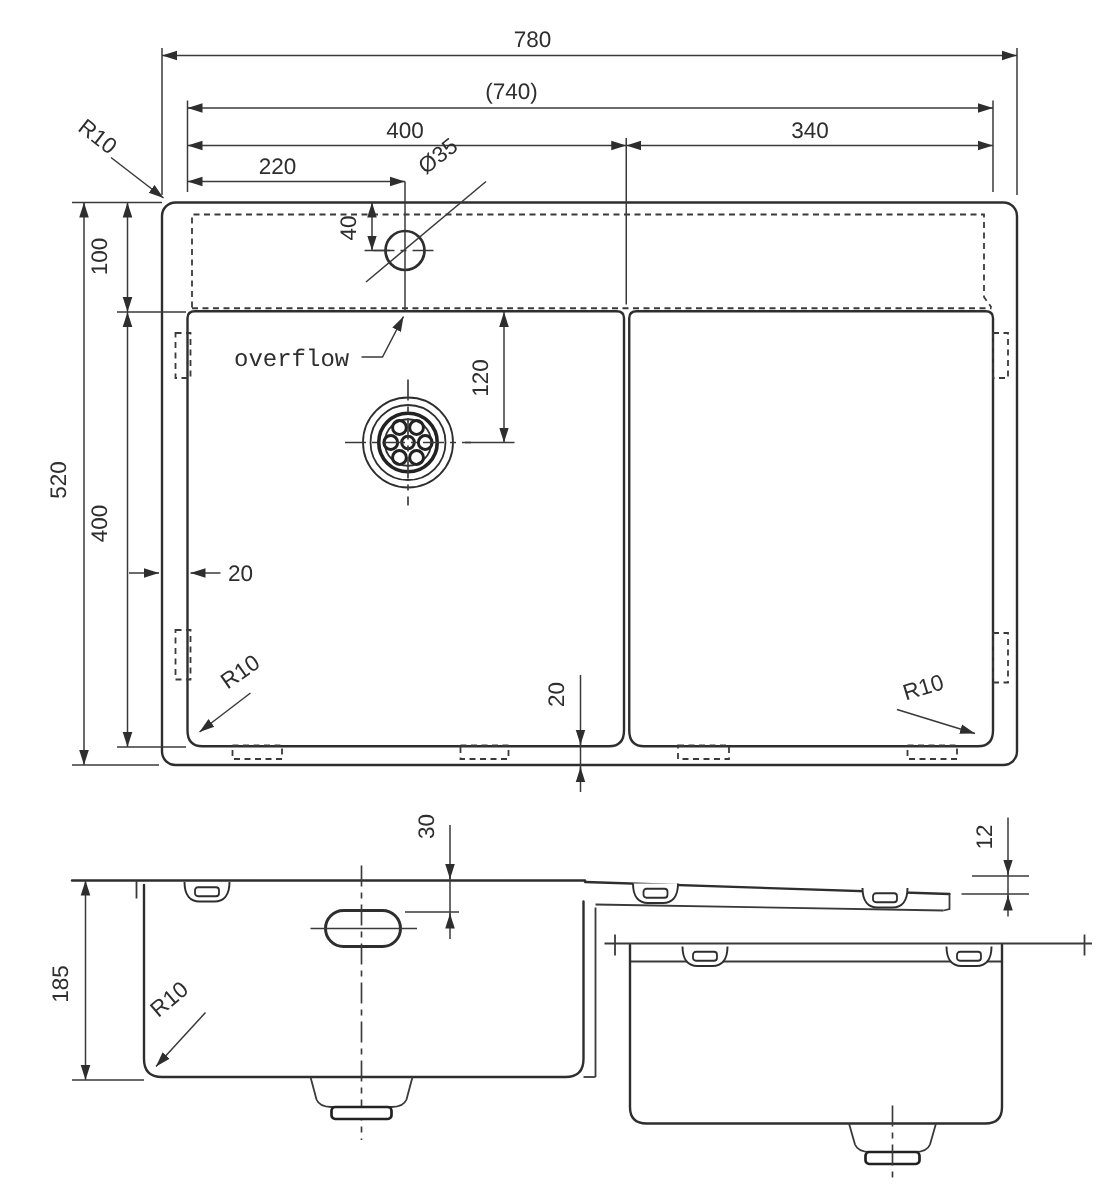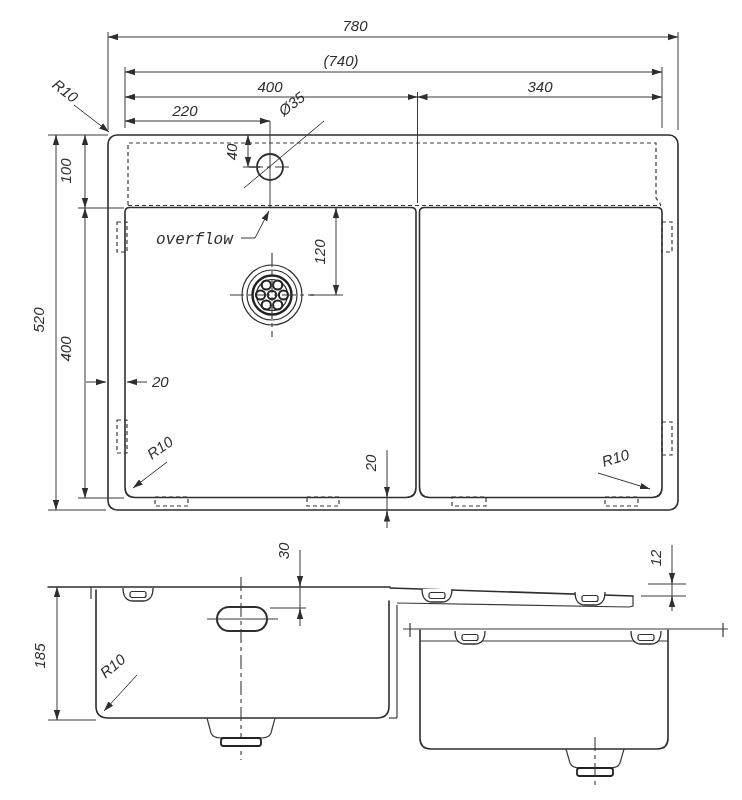--- a/index.html
+++ b/index.html
@@ -1,16 +1,16 @@
 <!DOCTYPE html>
 <html><head>
 <meta charset="utf-8">
 <style>
   html,body{margin:0;padding:0;background:#ffffff;}
-  .canvas{position:relative;width:742px;height:800px;background:#ffffff;overflow:hidden;font-style:italic;}
+  .canvas{position:relative;width:742px;height:800px;background:#ffffff;overflow:hidden;}
   svg{display:block;}
   text{font-family:"Liberation Sans", sans-serif;font-size:15px;fill:#2e2e2e;}
   text.mono{font-family:"Liberation Mono", monospace;font-size:16px;}
   .ol{stroke:#2e2e2e;stroke-width:1.6;fill:none;stroke-linecap:round;}
   .ol2{stroke:#3a3a3a;stroke-width:1.2;fill:none;}
   .dim{stroke:#3a3a3a;stroke-width:1;fill:none;}
   .dash{stroke:#3a3a3a;stroke-width:1.2;fill:none;stroke-dasharray:4 3;}
   .cl{stroke:#3a3a3a;stroke-width:1.1;fill:none;stroke-dasharray:14 4 4 4;}
 </style>
 </head>

